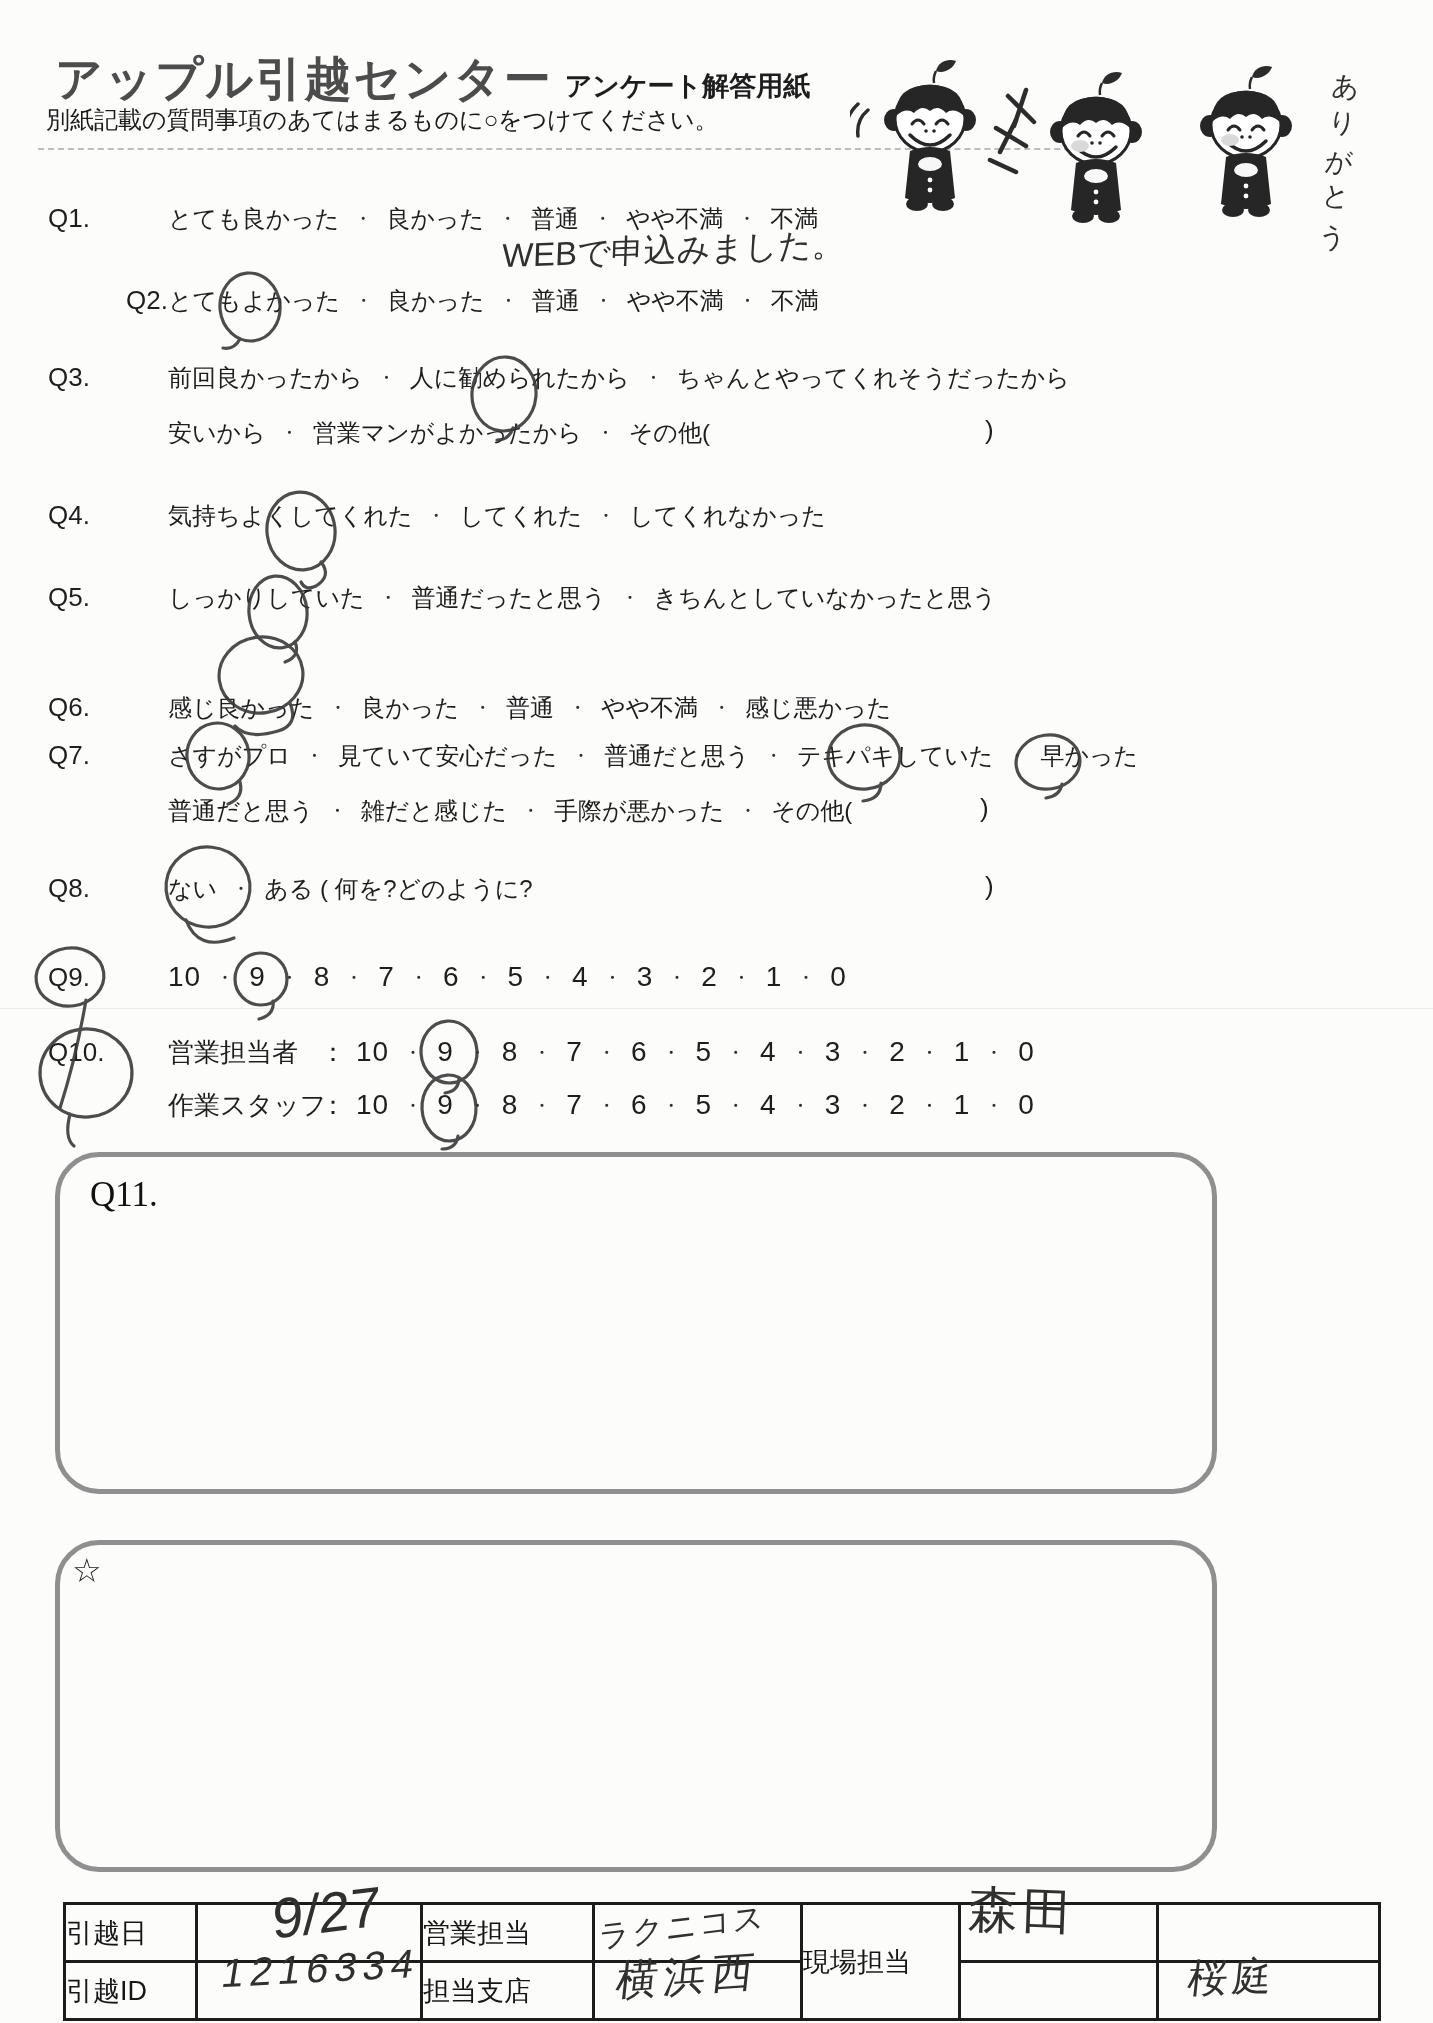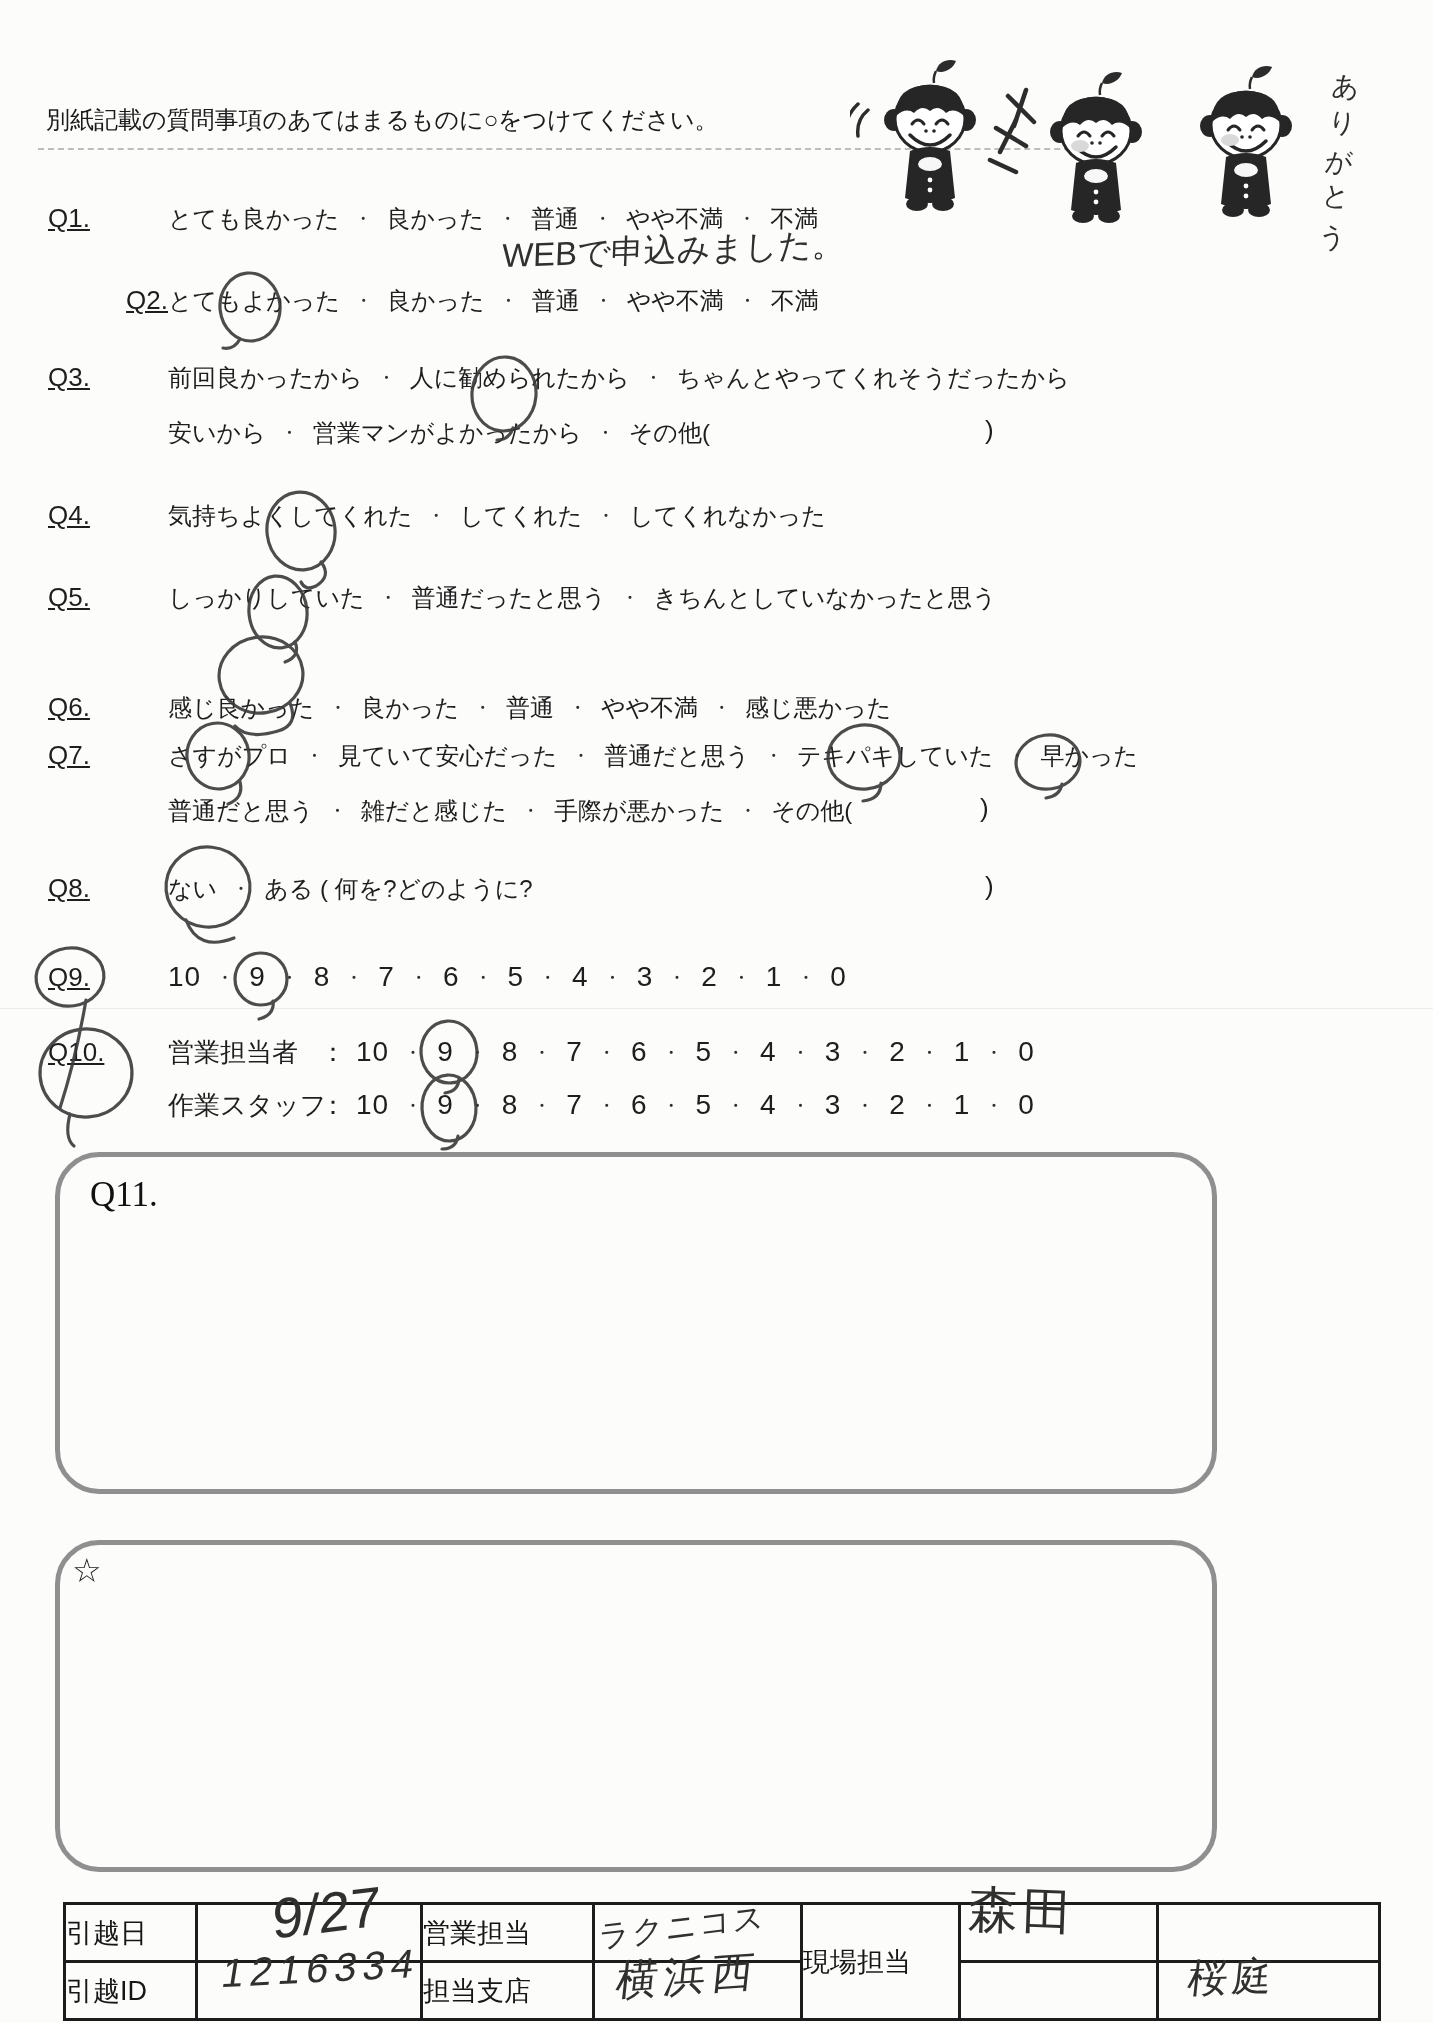--- a/index.html
+++ b/index.html
@@ -7,21 +7,21 @@
         font-family:"Liberation Sans","DejaVu Sans",sans-serif;color:#1e1e1e;}
   
   .brand-row{position:absolute;left:55px;top:48px;display:flex;align-items:baseline;white-space:nowrap;}
   .brand{font-size:47px;font-weight:bold;color:#4c4c4c;letter-spacing:2px;}
   .form-title{font-size:27px;font-weight:bold;color:#1d1d1d;margin-left:12px;}
   .instruction{position:absolute;left:46px;top:104px;font-size:24px;color:#1b1b1b;white-space:nowrap;}
   .crease-top{position:absolute;left:38px;top:148px;width:1062px;border-top:2px dashed #bdbdbd;}
   .crease-mid{position:absolute;left:0;top:1008px;width:1433px;border-top:1px solid #ececec;}
   
   .qrow{position:absolute;left:48px;display:flex;align-items:baseline;white-space:nowrap;color:#1e1e1e;}
-  .qid{width:120px;flex:none;font-size:26px;text-decoration:underline;}
+  .qid{width:120px;flex:none;font-size:26px;}
   .opts{display:flex;gap:14px;align-items:baseline;font-size:24px;}
   .sep{font-size:19px;color:#2d2d2d;transform:translateY(-2px);}
   .cont{left:168px;}
   .nums .opts{font-size:28px;letter-spacing:1px;}
   .rowlabel{width:152px;flex:none;font-size:26px;}
   .colon{width:24px;flex:none;font-size:26px;}
   .opts-indent{margin-left:12px;}
   .pclose{position:absolute;font-size:26px;color:#1e1e1e;}
   
   .hand{position:absolute;color:#30302f;white-space:nowrap;}
@@ -46,20 +46,24 @@
   .hw-branch{left:616px; top:1948px;font-size:42px;letter-spacing:6px;transform:rotate(-4deg) skewX(-10deg);}
   .hw-field {left:968px; top:1878px;font-size:50px;letter-spacing:4px;transform:rotate(2deg);}
   .hw-worker{left:1188px;top:1950px;font-size:40px;letter-spacing:4px;transform:rotate(-2deg) skewX(-8deg);}
   .overlay{position:absolute;left:0;top:0;pointer-events:none;}
 </style>
 </head>
 <body>
 
 <div class="page">
 
+  <div class="brand-row">
+    <span class="brand">アップル引越センター</span>
+    <span class="form-title">アンケート解答用紙</span>
+  </div>
   <div class="instruction">別紙記載の質問事項のあてはまるものに○をつけてください。</div>
   <div class="crease-top"></div>
   <div class="crease-mid"></div>
 
   <svg class="overlay" style="left:850px;top:50px;" width="480" height="175" viewBox="0 0 480 175">
     <defs>
       <g id="monkey">
         <path d="M64 13 C66 3 77 0 84 3 C81 11 72 16 64 13 Z" fill="#2c2c2c"></path>
         <path d="M64 13 Q61 19 62 25" stroke="#2c2c2c" stroke-width="2.5" fill="none"></path>
         <ellipse cx="22" cy="62" rx="10" ry="11" fill="#262626"></ellipse>

